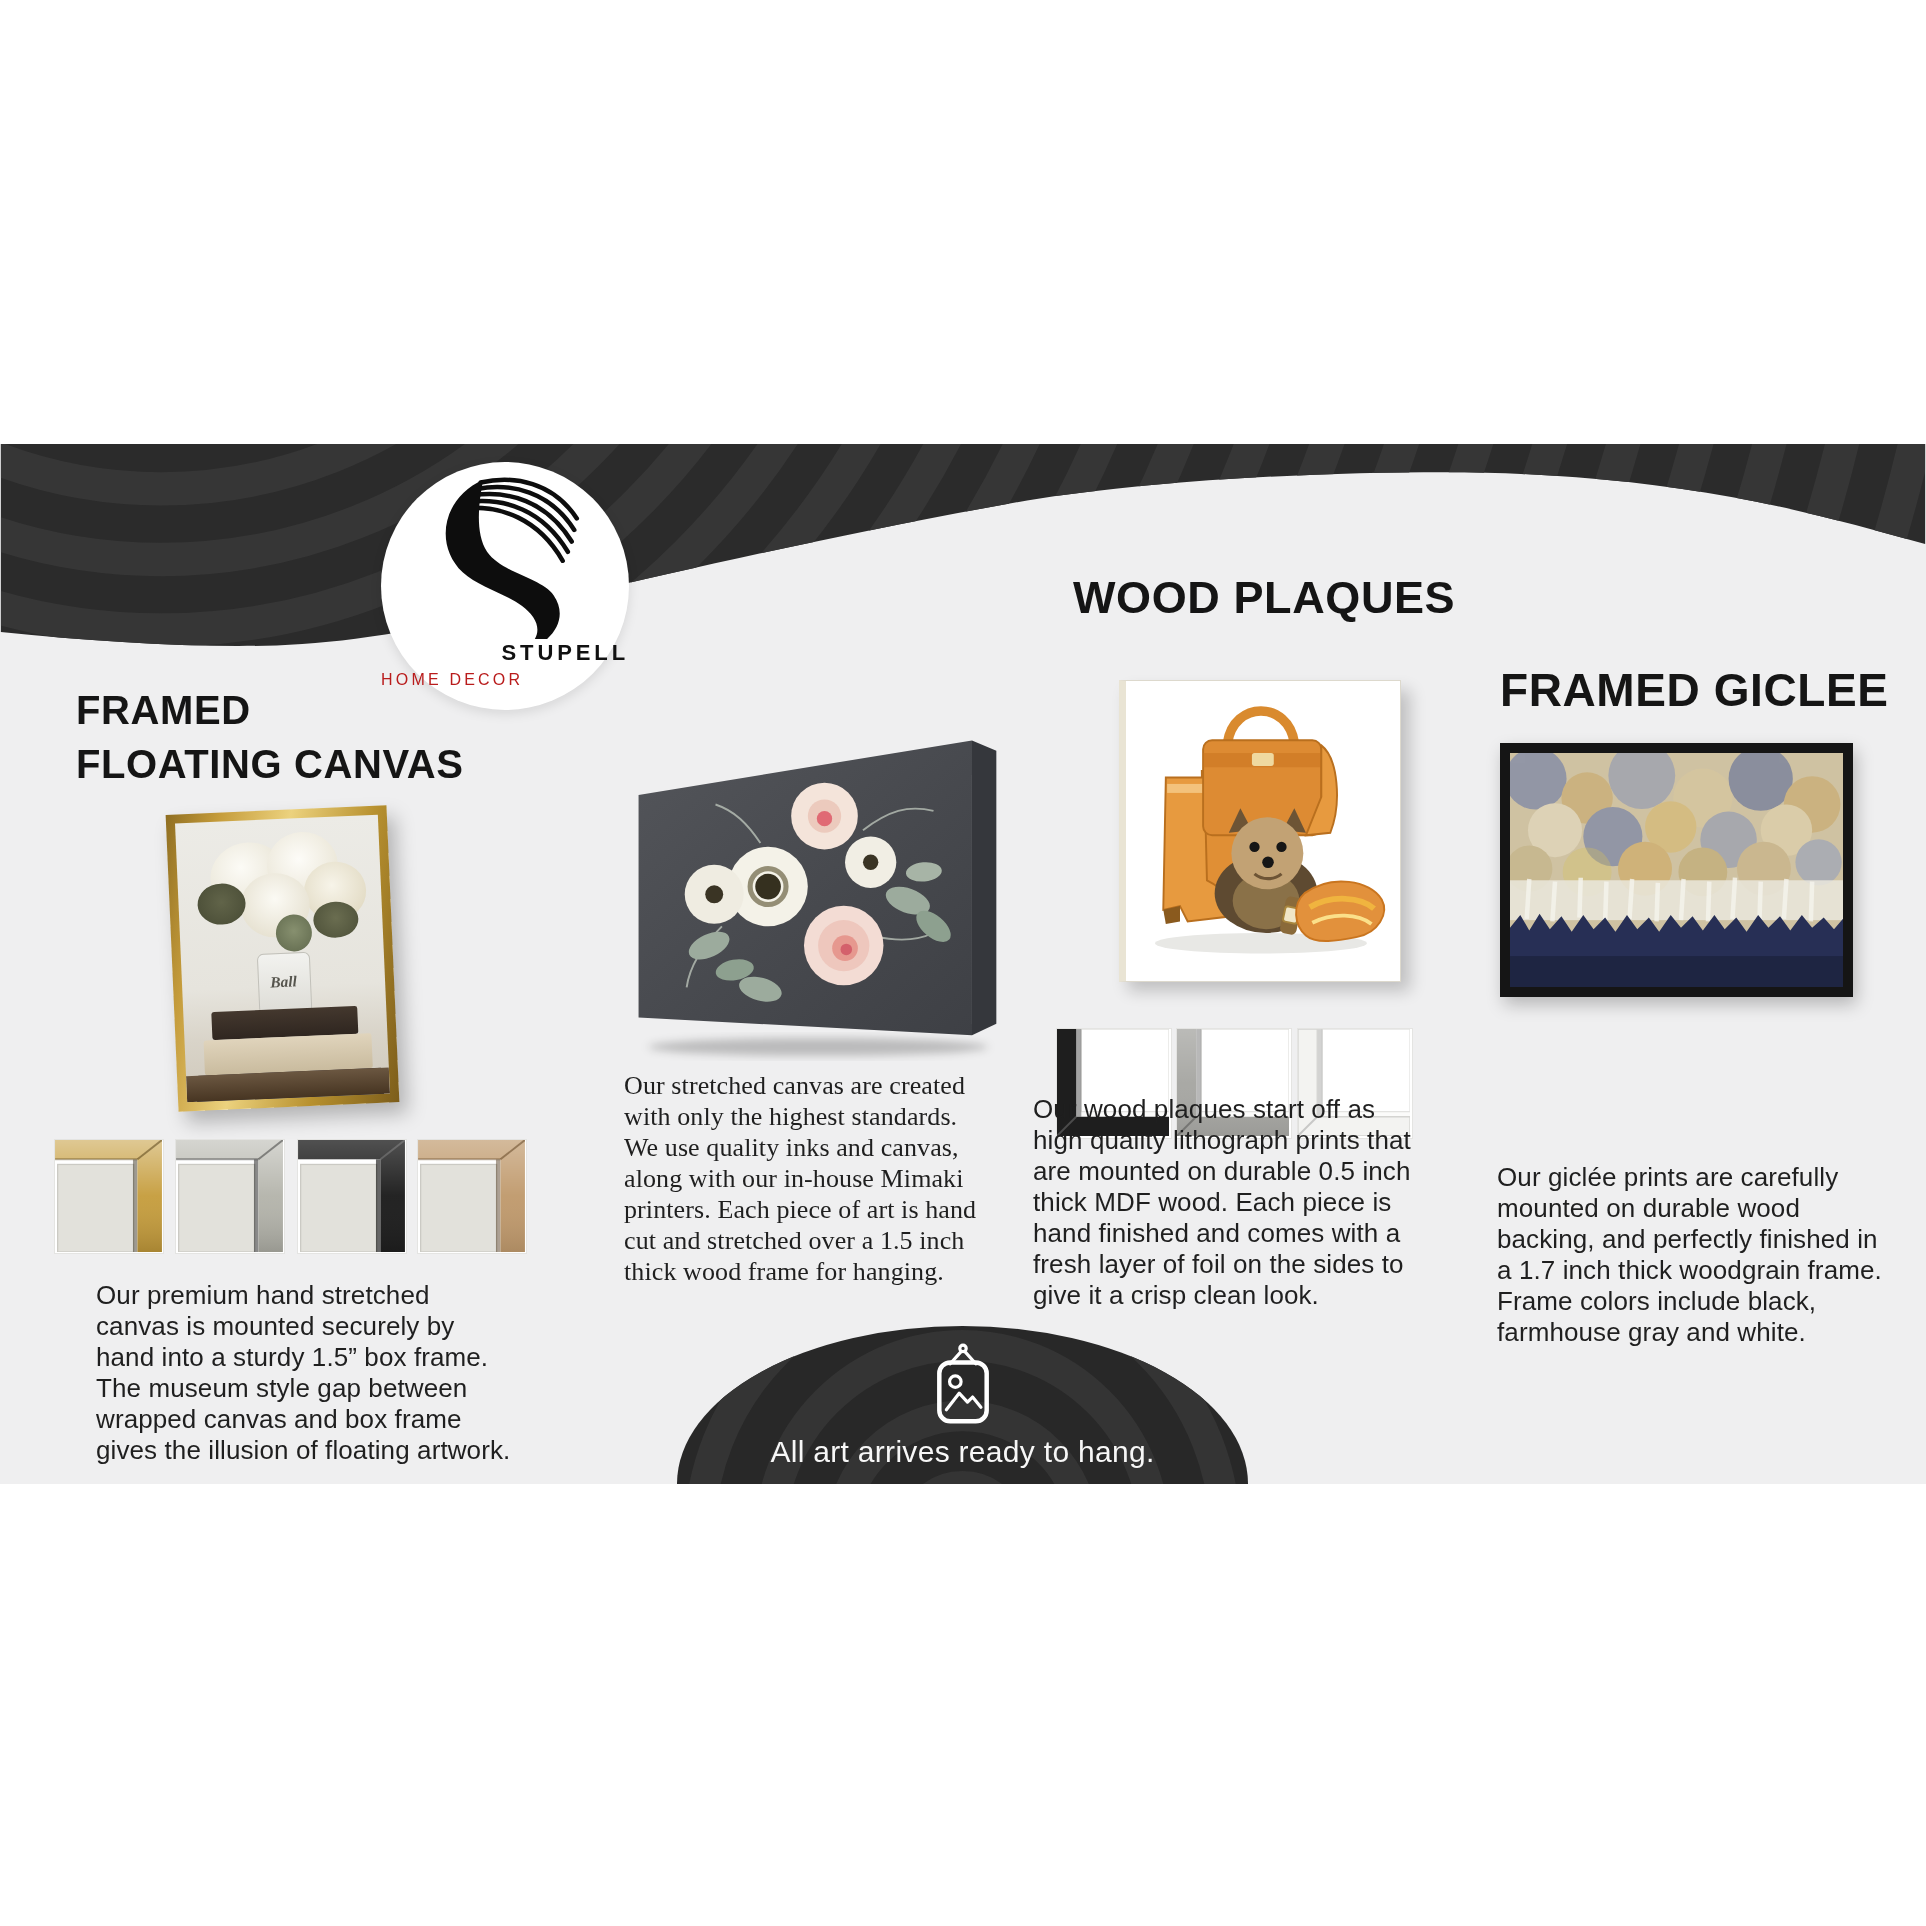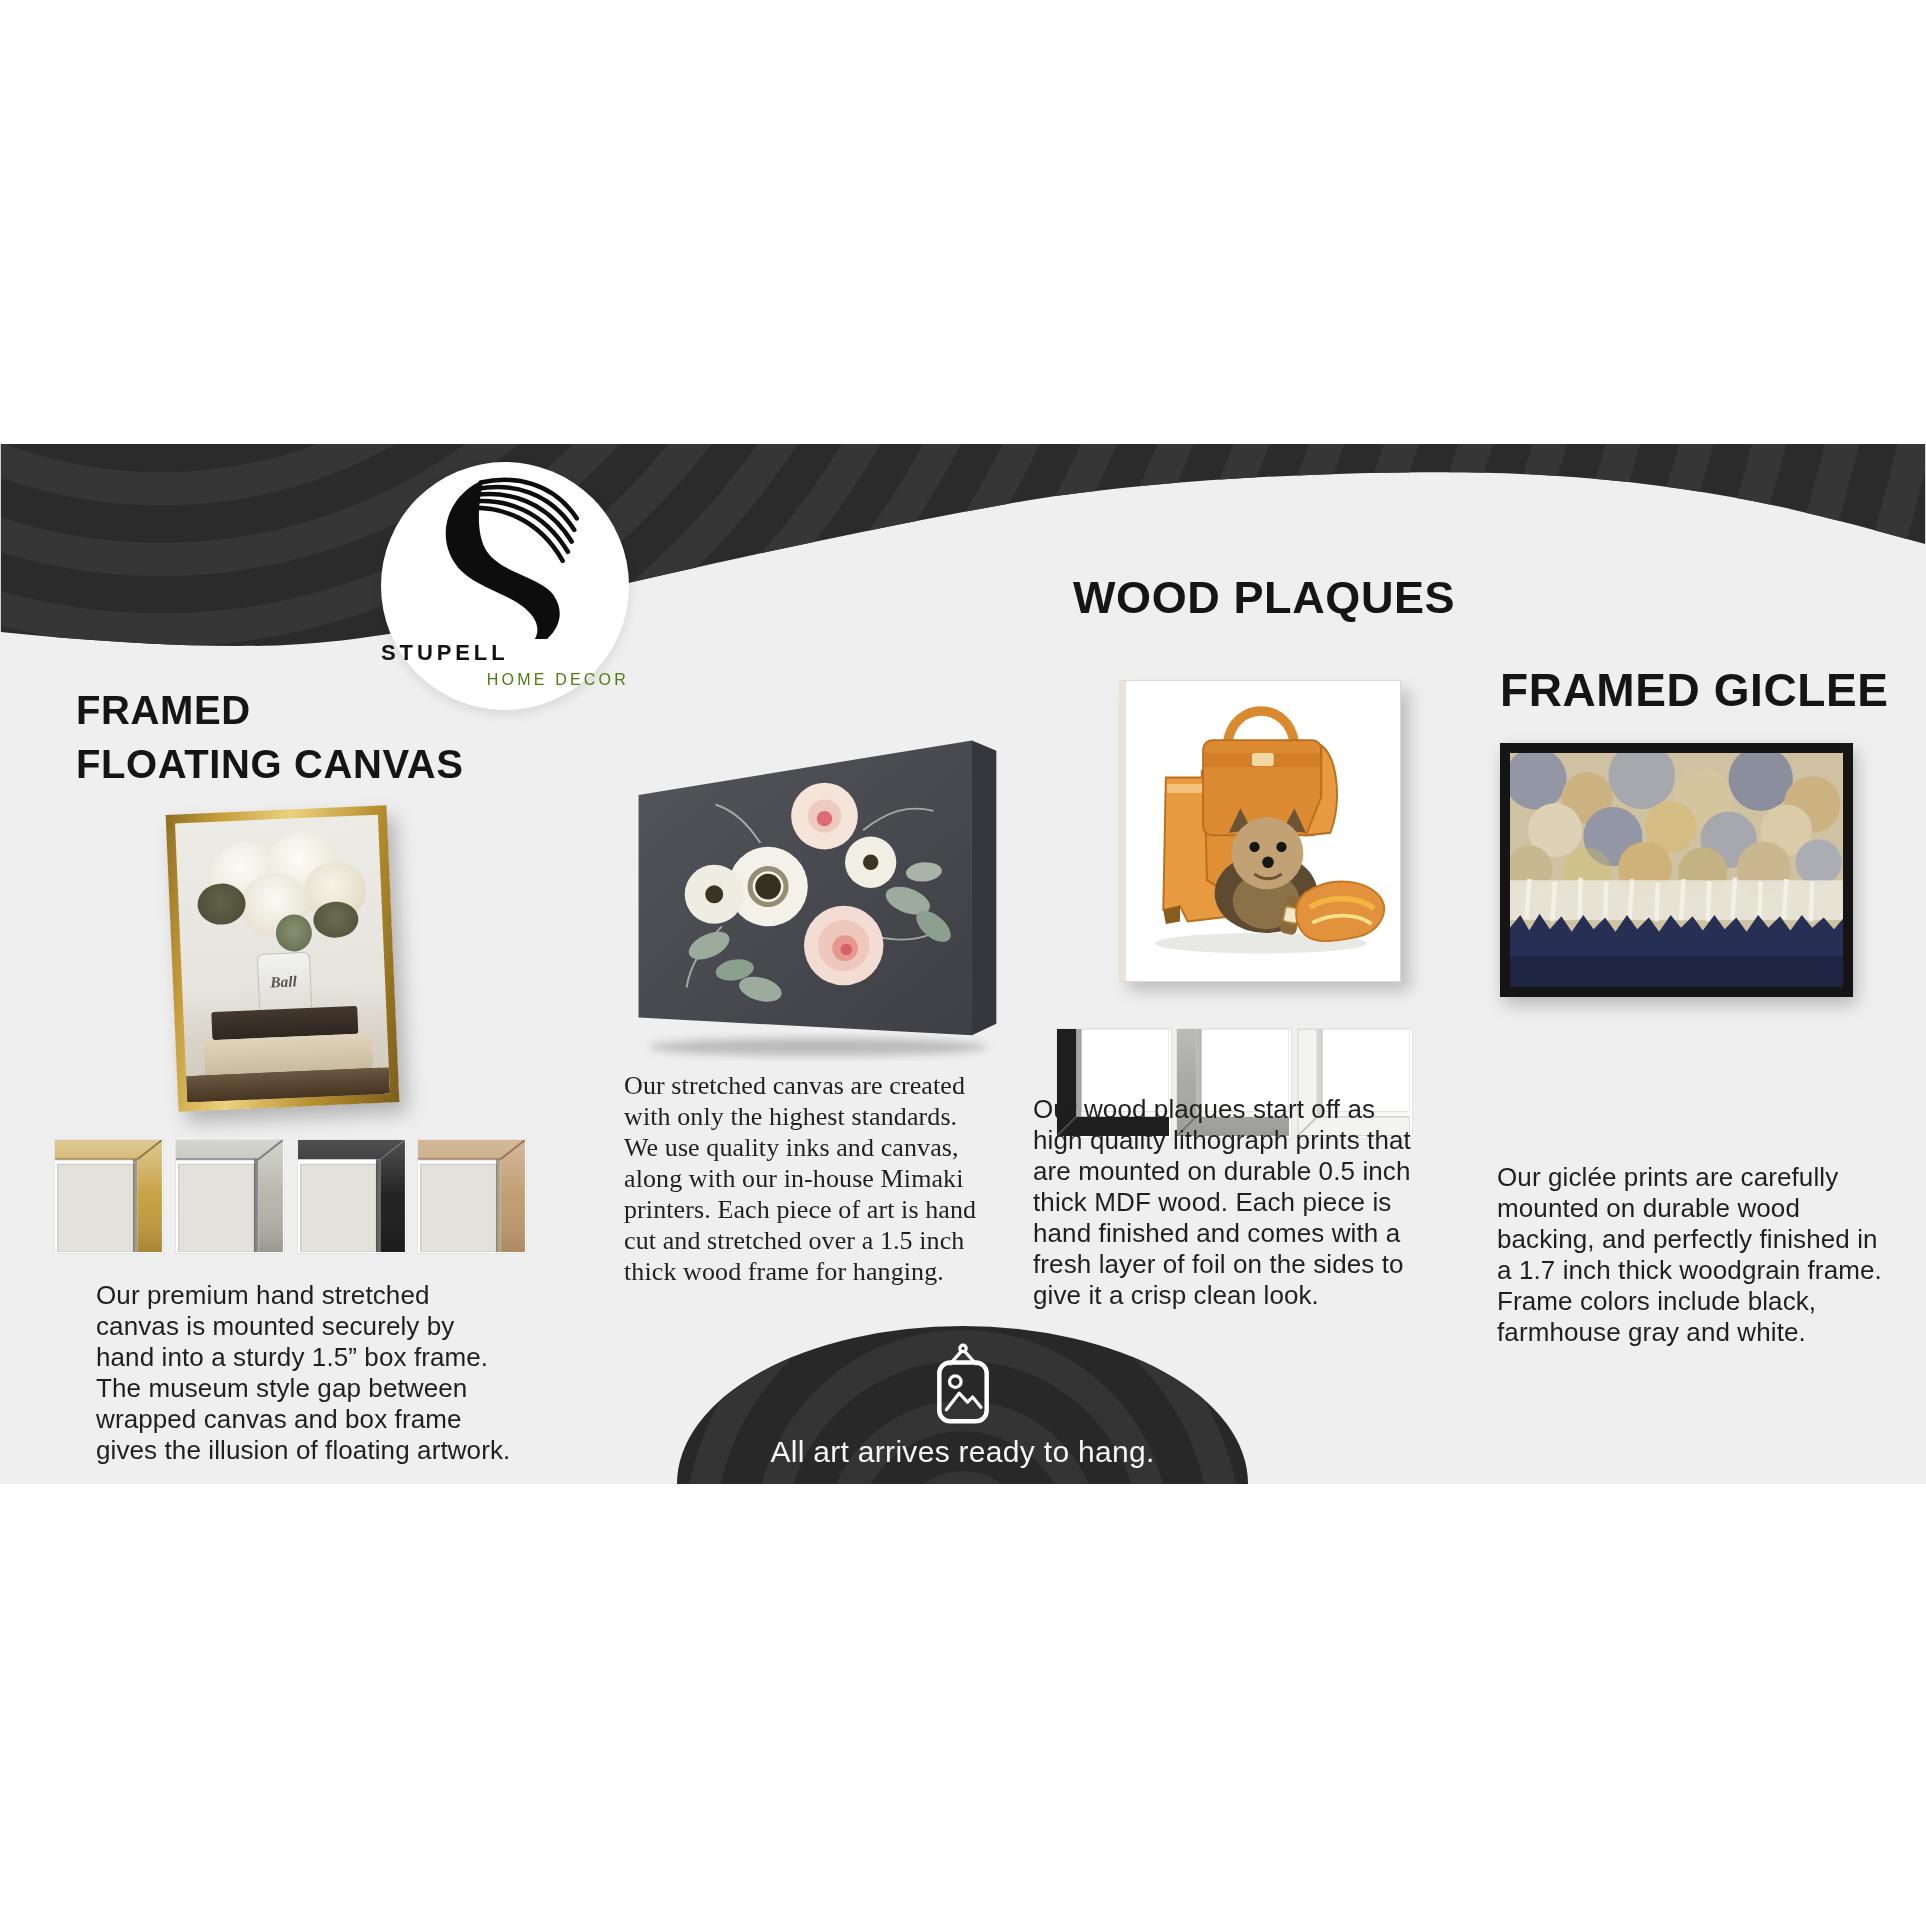--- a/index.html
+++ b/index.html
@@ -18,23 +18,23 @@
   
   .col-body{position:absolute;color:#1f1f1f;font-weight:400;font-size:26px;line-height:31px;
             white-space:pre-line;letter-spacing:0.1px;}
   #p-col1{left:96px;top:836px;width:449px;}
   #p-col2{left:624px;top:626px;width:411px;font-family:Liberation Serif, serif;}
   #p-col3{left:1033px;top:650px;width:398px;}
   #p-col4{left:1497px;top:718px;width:398px;}
   
   #logo-circle{left:381px;top:18px;width:248px;height:248px;border-radius:50%;background:#ffffff;
                box-shadow:0 3.9px 11.6px rgba(0,0,0,.10);}
-  #logo-name{position:absolute;left:0;top:178px;width:248px;text-align:left;color:#111;
+  #logo-name{position:absolute;left:0;top:178px;width:248px;text-align:right;color:#111;
              font-size:22px;font-weight:600;letter-spacing:3.9px;}
-  #logo-tagline{position:absolute;left:0;top:209px;width:248px;text-align:right;color:#4d7c0f;
+  #logo-tagline{position:absolute;left:0;top:209px;width:248px;text-align:left;color:#b91c1c;
                 font-size:16px;font-weight:500;letter-spacing:3.2px;}
   
   #prod1{left:172px;top:366px;width:221px;height:297px;transform:rotate(-2.5deg);
          background:linear-gradient(105deg,#8f6e22 0%,#c59c3b 18%,#ecd27e 42%,#b8912f 70%,#7c5d1b 100%);
          box-shadow:7.7px 11.6px 19px rgba(0,0,0,.25);}
   #prod1-art{position:absolute;left:9px;top:9px;right:9px;bottom:9px;overflow:hidden;
              background:linear-gradient(#ecebe6 0%,#e6e4dd 60%,#d9d4c9 78%,#cfc8ba 100%);}
   .puff{position:absolute;border-radius:50%;}
   #jar{position:absolute;left:76px;top:134px;width:51px;height:59px;border-radius:6.4px;
        background:linear-gradient(#f2f2ef,#dddcd6);border:1.3px solid #c2c1ba;}

